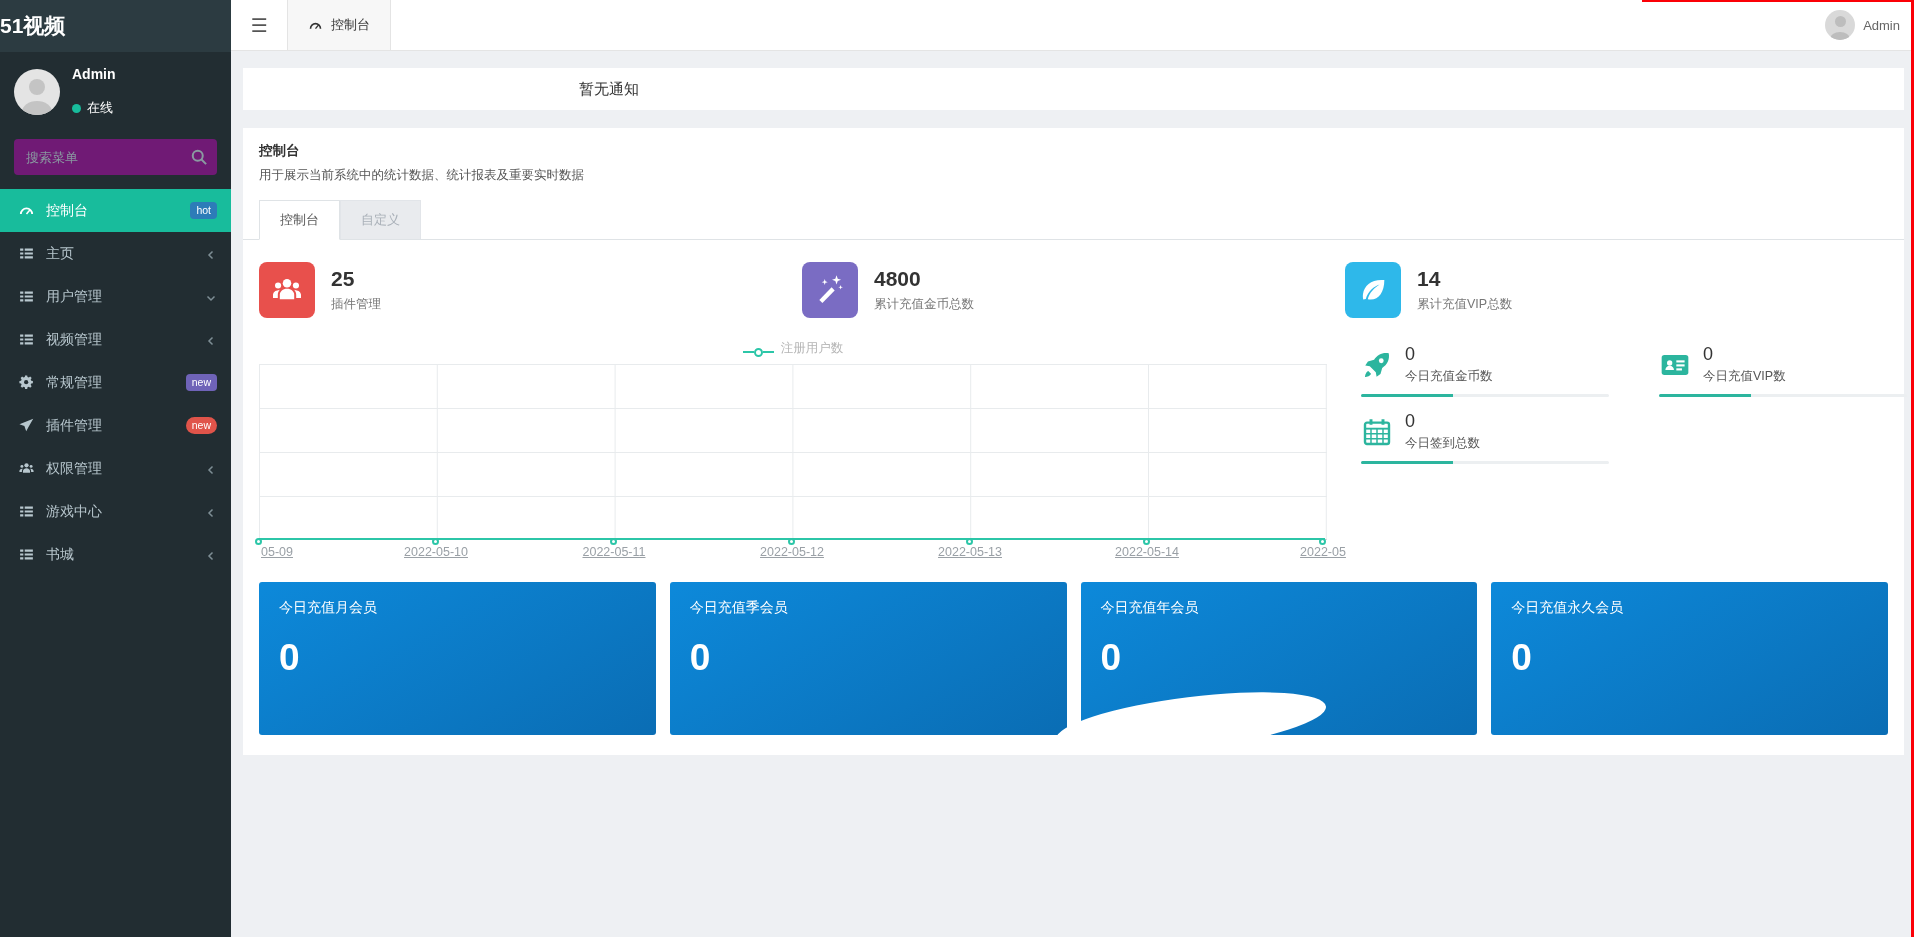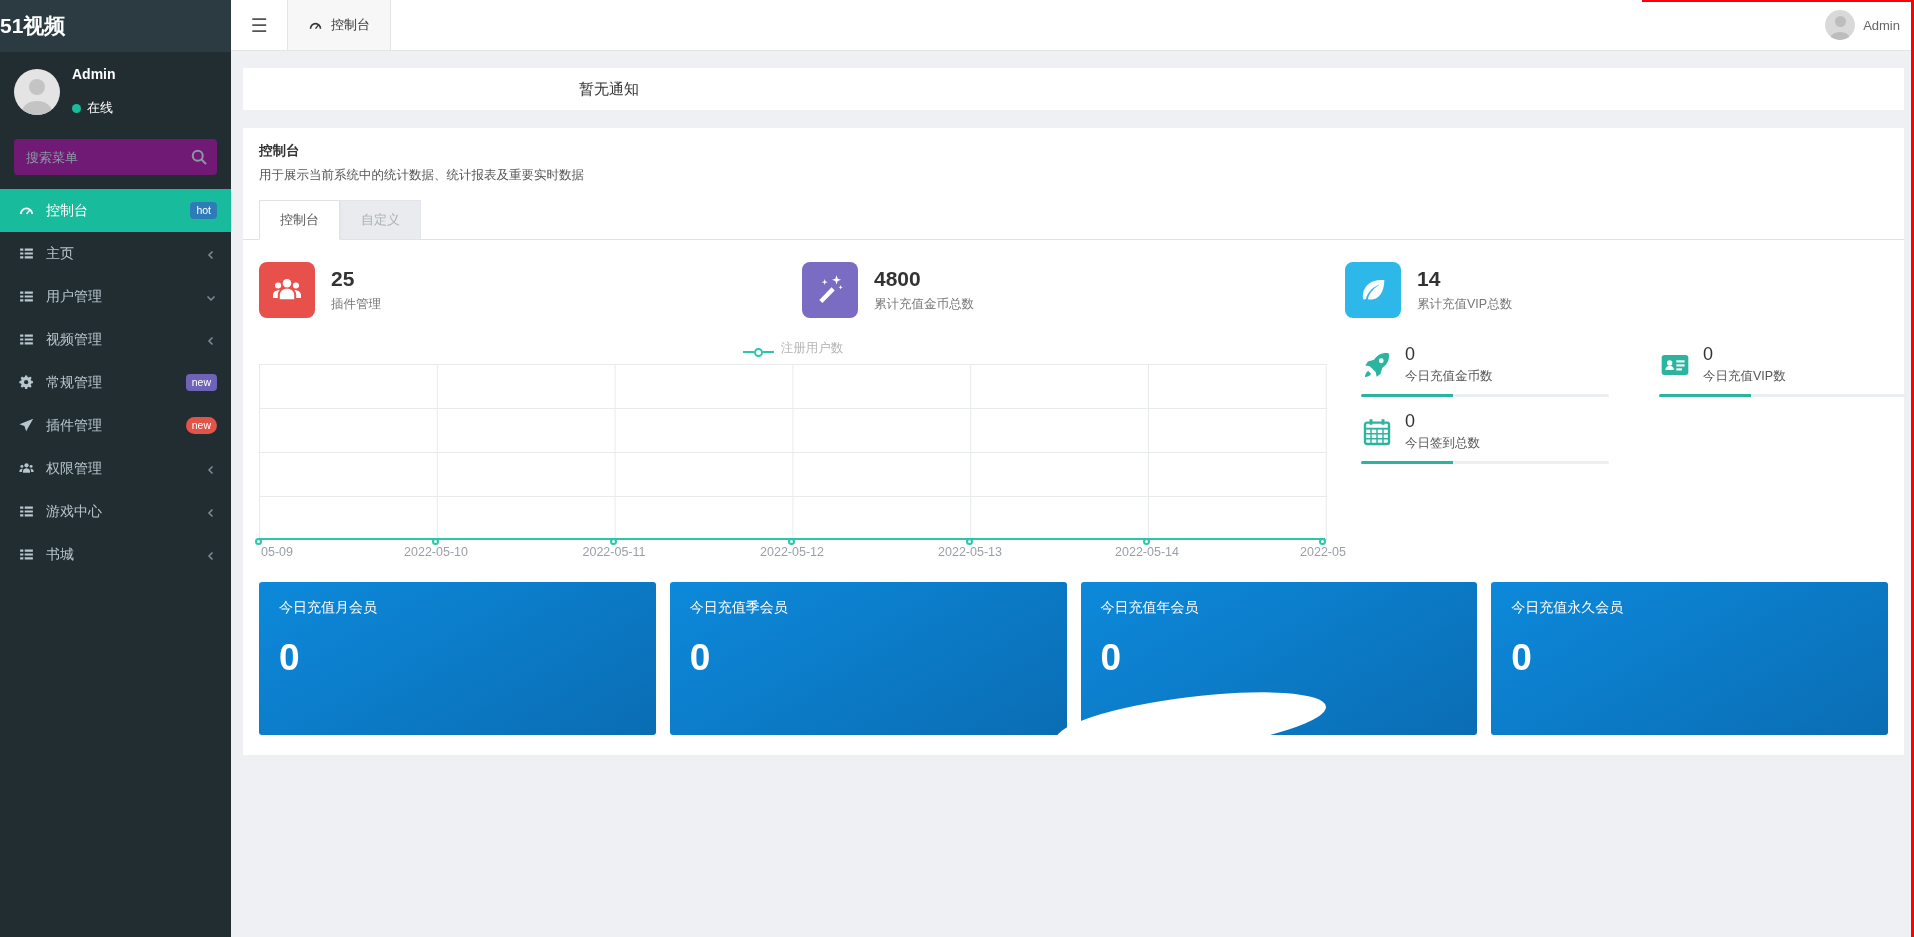--- a/index.html
+++ b/index.html
@@ -68,21 +68,21 @@
   .legend { display:flex; justify-content:center; gap:7px; height:24px; font-size:12.5px; color:#b5b5b5; }
   .legswatch { display:flex; align-items:center; }
   .legswatch i { display:block; width:11px; height:2px; background:#2cc6a8; }
   .legswatch b { display:block; width:9px; height:9px; border:2px solid #2cc6a8; border-radius:50%; background:#fff; }
   .plot { position:relative; height:176px; border-bottom:1px solid #d3d7da;
     background-image:linear-gradient(to right,#e8ebed 1px,transparent 1px),linear-gradient(to bottom,#e8ebed 1px,transparent 1px);
     background-size:177.8px 100%,100% 44px; }
   .dataline { position:absolute; left:0; right:2px; bottom:-1px; height:2px; background:#2cc6a8; }
   .pt { position:absolute; bottom:-6px; width:7px; height:7px; border:2px solid #2cc6a8; border-radius:50%; background:#fff; }
   .xlabels { position:relative; height:22px; font-size:12.5px; color:#9aa0a6; }
-  .xl { position:absolute; top:5px; transform:translateX(-50%); white-space:nowrap; }
+  .xl { position:absolute; top:5px; transform:translateX(-50%); white-space:nowrap;text-decoration:underline; }
   .xl.first { transform:none; left:2px; }
   
   .todaygrid { flex:1; padding-left:34px; display:grid; grid-template-columns:248px 248px; grid-column-gap:50px; grid-row-gap:14px; align-content:start; padding-top:4px; }
   .tstat { }
   .tstat .trow { display:flex; align-items:center; gap:12px; }
   .ticon2 { width:32px; height:32px; color:#2cb59e; flex:none; }
   .tval { font-size:18px; color:#333; }
   .tlab { font-size:12.5px; color:#555; margin-top:3px; }
   .tbar { margin-top:9px; height:3px; background:#eceff1; border-radius:2px; overflow:hidden; }
   .tbar i { display:block; height:100%; width:37%; background:#2cb59e; }

